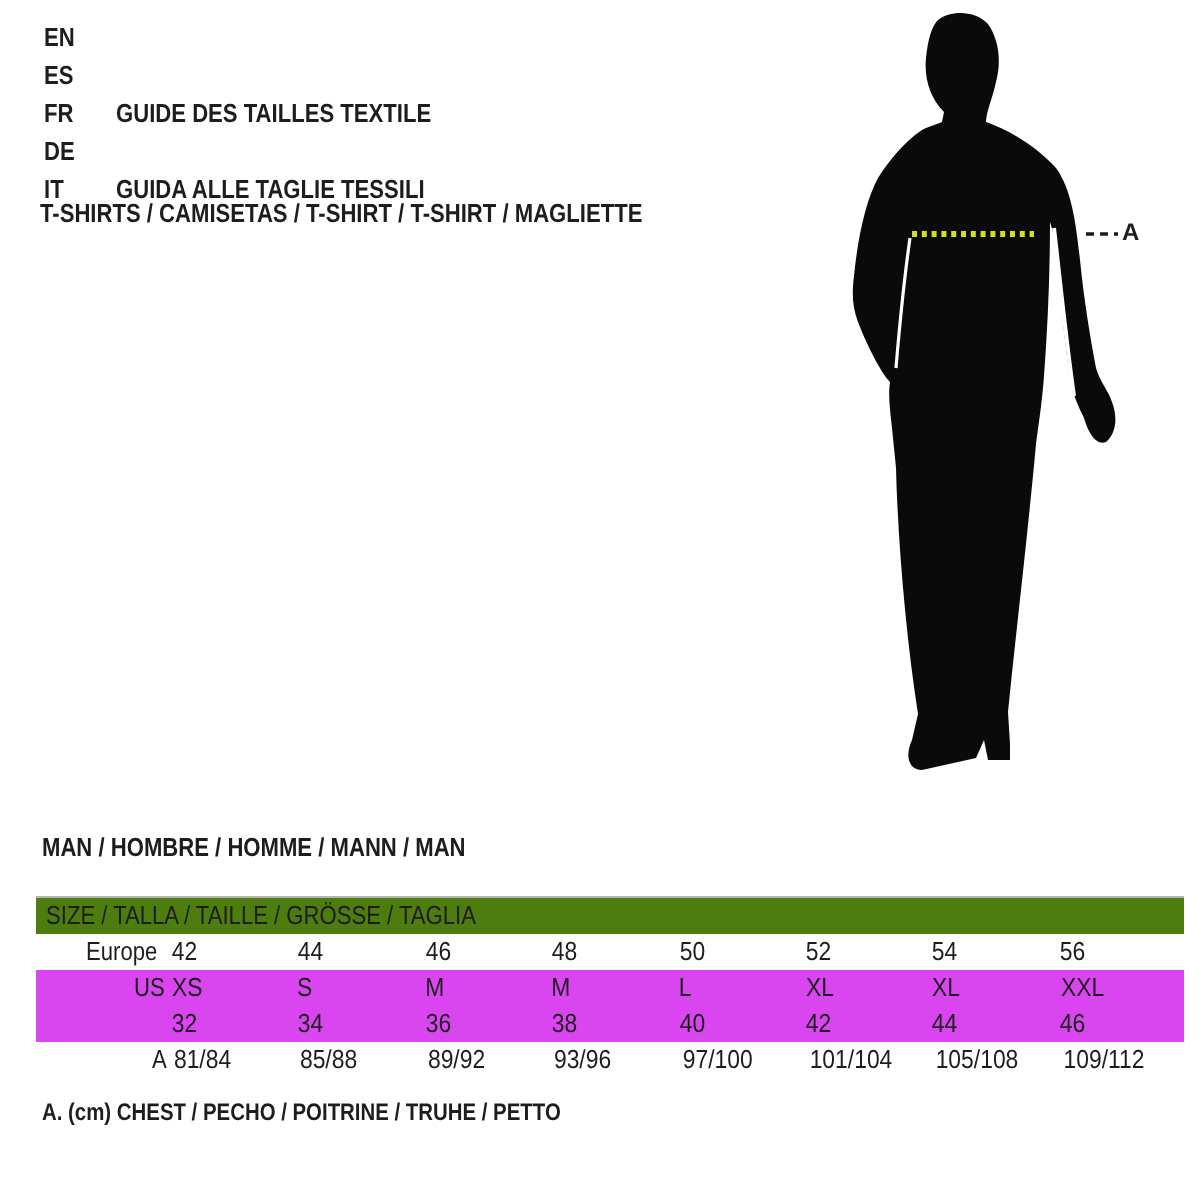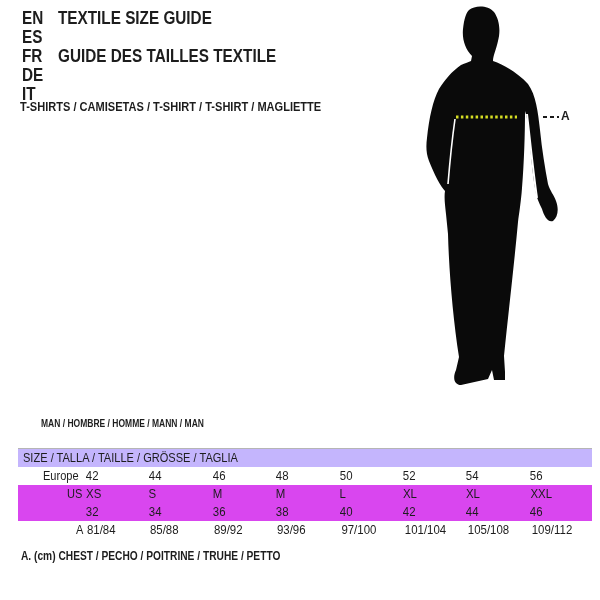--- a/index.html
+++ b/index.html
@@ -6,33 +6,33 @@
   body{
     width:600px;height:600px;position:relative;background:#ffffff;
     font-family:"Liberation Sans","DejaVu Sans",sans-serif;
     color:#1d1d1d;overflow:hidden;
   }
   
   .cond{display:inline-block;transform:scaleX(0.85);transform-origin:0 50%;white-space:nowrap;}
   .cond-c{display:inline-block;transform:scaleX(0.88);transform-origin:50% 50%;white-space:nowrap;}
 
   .lang-block{position:absolute;left:22px;top:9px;}
-  .lang-row{display:flex;height:19px;line-height:19px;font-size:18px;font-weight:700;}
+  .lang-row{display:flex;height:19px;line-height:19px;font-size:13px;font-weight:700;}
   .lang-code{width:36px;flex:0 0 36px;}
   .lang-text{flex:1;}
 
   .cat-block{position:absolute;left:20px;top:97px;font-size:13px;font-weight:700;line-height:19px;}
 
   .figure-wrap{position:absolute;left:0;top:0;width:600px;height:400px;}
   .a-label{position:absolute;left:561px;top:109px;font-size:12px;font-weight:600;line-height:15px;}
 
-  .section-title{position:absolute;left:21px;top:416px;font-size:10px;font-weight:700;line-height:15px;margin-left:20px;}
+  .section-title{position:absolute;left:21px;top:416px;font-size:13px;font-weight:700;line-height:15px;}
 
   .size-table{position:absolute;left:18px;top:448px;width:574px;font-size:13px;}
-  .t-header{height:18px;line-height:18px;background:#c4b5fd;padding-left:5px;border-top:1px solid #b5b5b5;}
+  .t-header{height:18px;line-height:18px;background:#4d7c0f;padding-left:5px;border-top:1px solid #b5b5b5;}
   .t-row{display:grid;grid-template-columns:67px repeat(8,1fr);height:18px;line-height:18px;}
   .t-row .lbl{text-align:right;padding-left:3px;}
   .t-row .val{text-align:left;}
   .t-row.stripe{background:#d946ef;}
 
   .footnote{position:absolute;left:21px;top:549px;font-size:12px;font-weight:700;line-height:15px;}
 </style>
 </head>
 <body>
 
@@ -73,34 +73,34 @@
     <path d="M 527,114 C 530,140 533,170 537,198" stroke="#ffffff" stroke-width="2" fill="none"></path>
     <line x1="456" y1="117" x2="517" y2="117" stroke="#d6de23" stroke-width="3" stroke-dasharray="2.5 2.4"></line>
     <line x1="543" y1="117" x2="559" y2="117" stroke="#1a1a1a" stroke-width="1.8" stroke-dasharray="4 3"></line>
   </svg>
   <span class="a-label">A</span>
 </div>
 
 <div class="lang-block">
   <div class="lang-row">
     <span class="lang-code"><span class="cond">EN</span></span>
-    <span class="lang-text"><span class="cond">TEXTILE SIZE GUIDE</span></span>
   </div>
   <div class="lang-row">
     <span class="lang-code"><span class="cond">ES</span></span>
   </div>
   <div class="lang-row">
     <span class="lang-code"><span class="cond">FR</span></span>
     <span class="lang-text"><span class="cond">GUIDE DES TAILLES TEXTILE</span></span>
   </div>
   <div class="lang-row">
     <span class="lang-code"><span class="cond">DE</span></span>
   </div>
   <div class="lang-row">
     <span class="lang-code"><span class="cond">IT</span></span>
+    <span class="lang-text"><span class="cond">GUIDA ALLE TAGLIE TESSILI</span></span>
   </div>
 </div>
 
 <div class="cat-block">
   <div><span class="cond">T-SHIRTS / CAMISETAS / T-SHIRT / T-SHIRT / MAGLIETTE</span></div>
 </div>
 
 <div class="section-title"><span class="cond">MAN / HOMBRE / HOMME / MANN / MAN</span></div>
 
 <div class="size-table">

